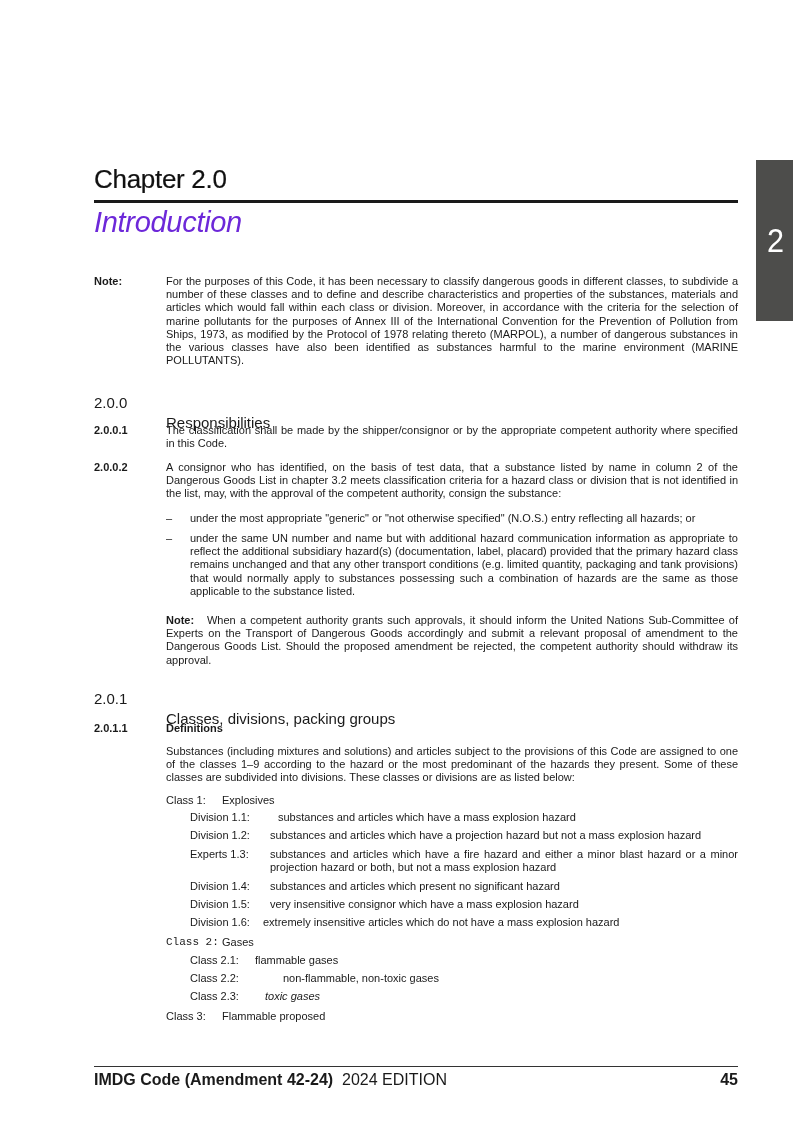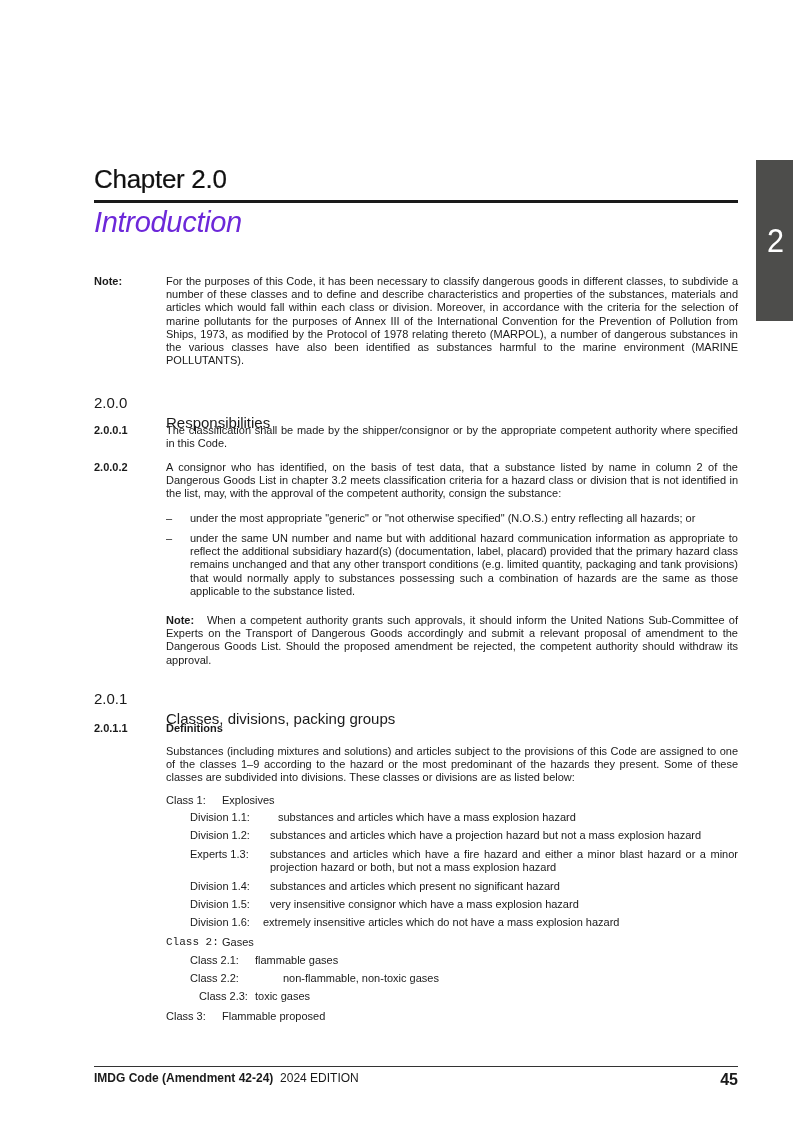--- a/index.html
+++ b/index.html
@@ -38,21 +38,21 @@
     .h2 { position: absolute; left: 0; font-size: 15px; }
     .h2 .num { position: absolute; left: 0; }
     .h2 .t { position: absolute; left: 72px; white-space: nowrap; margin-top: 20px; }
     .dash { position: absolute; left: 72px; }
     .dtxt { position: absolute; left: 96px; width: 548px; text-align: justify; }
     .line { position: absolute; white-space: nowrap; }
     .footer-rule {
       position: absolute; left: 94px; top: 1066px; width: 644px; height: 1px; background: #333;
     }
     .footer-left {
-      position: absolute; left: 94px; top: 1071px; font-size: 12px; white-space: nowrap;
+      position: absolute; left: 94px; top: 1071px; font-size: 16px; white-space: nowrap;
     }
     .footer-left .b { font-weight: bold; }
     .footer-page {
       position: absolute; right: 55px; top: 1071px; font-size: 16px; font-weight: bold;
     }
     .nowrap { white-space: nowrap; }
   </style>
 </head>
 <body>
 
@@ -152,22 +152,22 @@
   </div>
   <div class="row" style="top:954px;">
     <span class="line" style="left:96px;">Class 2.1:</span>
     <span class="line" style="left:161px;">flammable gases</span>
   </div>
   <div class="row" style="top:972px;">
     <span class="line" style="left:96px;">Class 2.2:</span>
     <span class="line" style="left:161px;padding-left:28px;">non-flammable, non-toxic gases</span>
   </div>
   <div class="row" style="top:990px;">
-    <span class="line" style="left:105px;">Class 2.3:</span>
-    <span class="line" style="left:161px;">toxic gases</span>
+    <span class="line" style="left:96px;">Class 2.3:</span>
+    <span class="line" style="left:171px;font-style:italic;">toxic gases</span>
   </div>
 
   <div class="row" style="top:1010px;">
     <span class="line" style="left:72px;">Class 3:</span>
     <span class="line" style="left:128px;">Flammable proposed</span>
   </div>
 </div>
 
 <div class="footer-rule"></div>
 <div class="footer-left">

